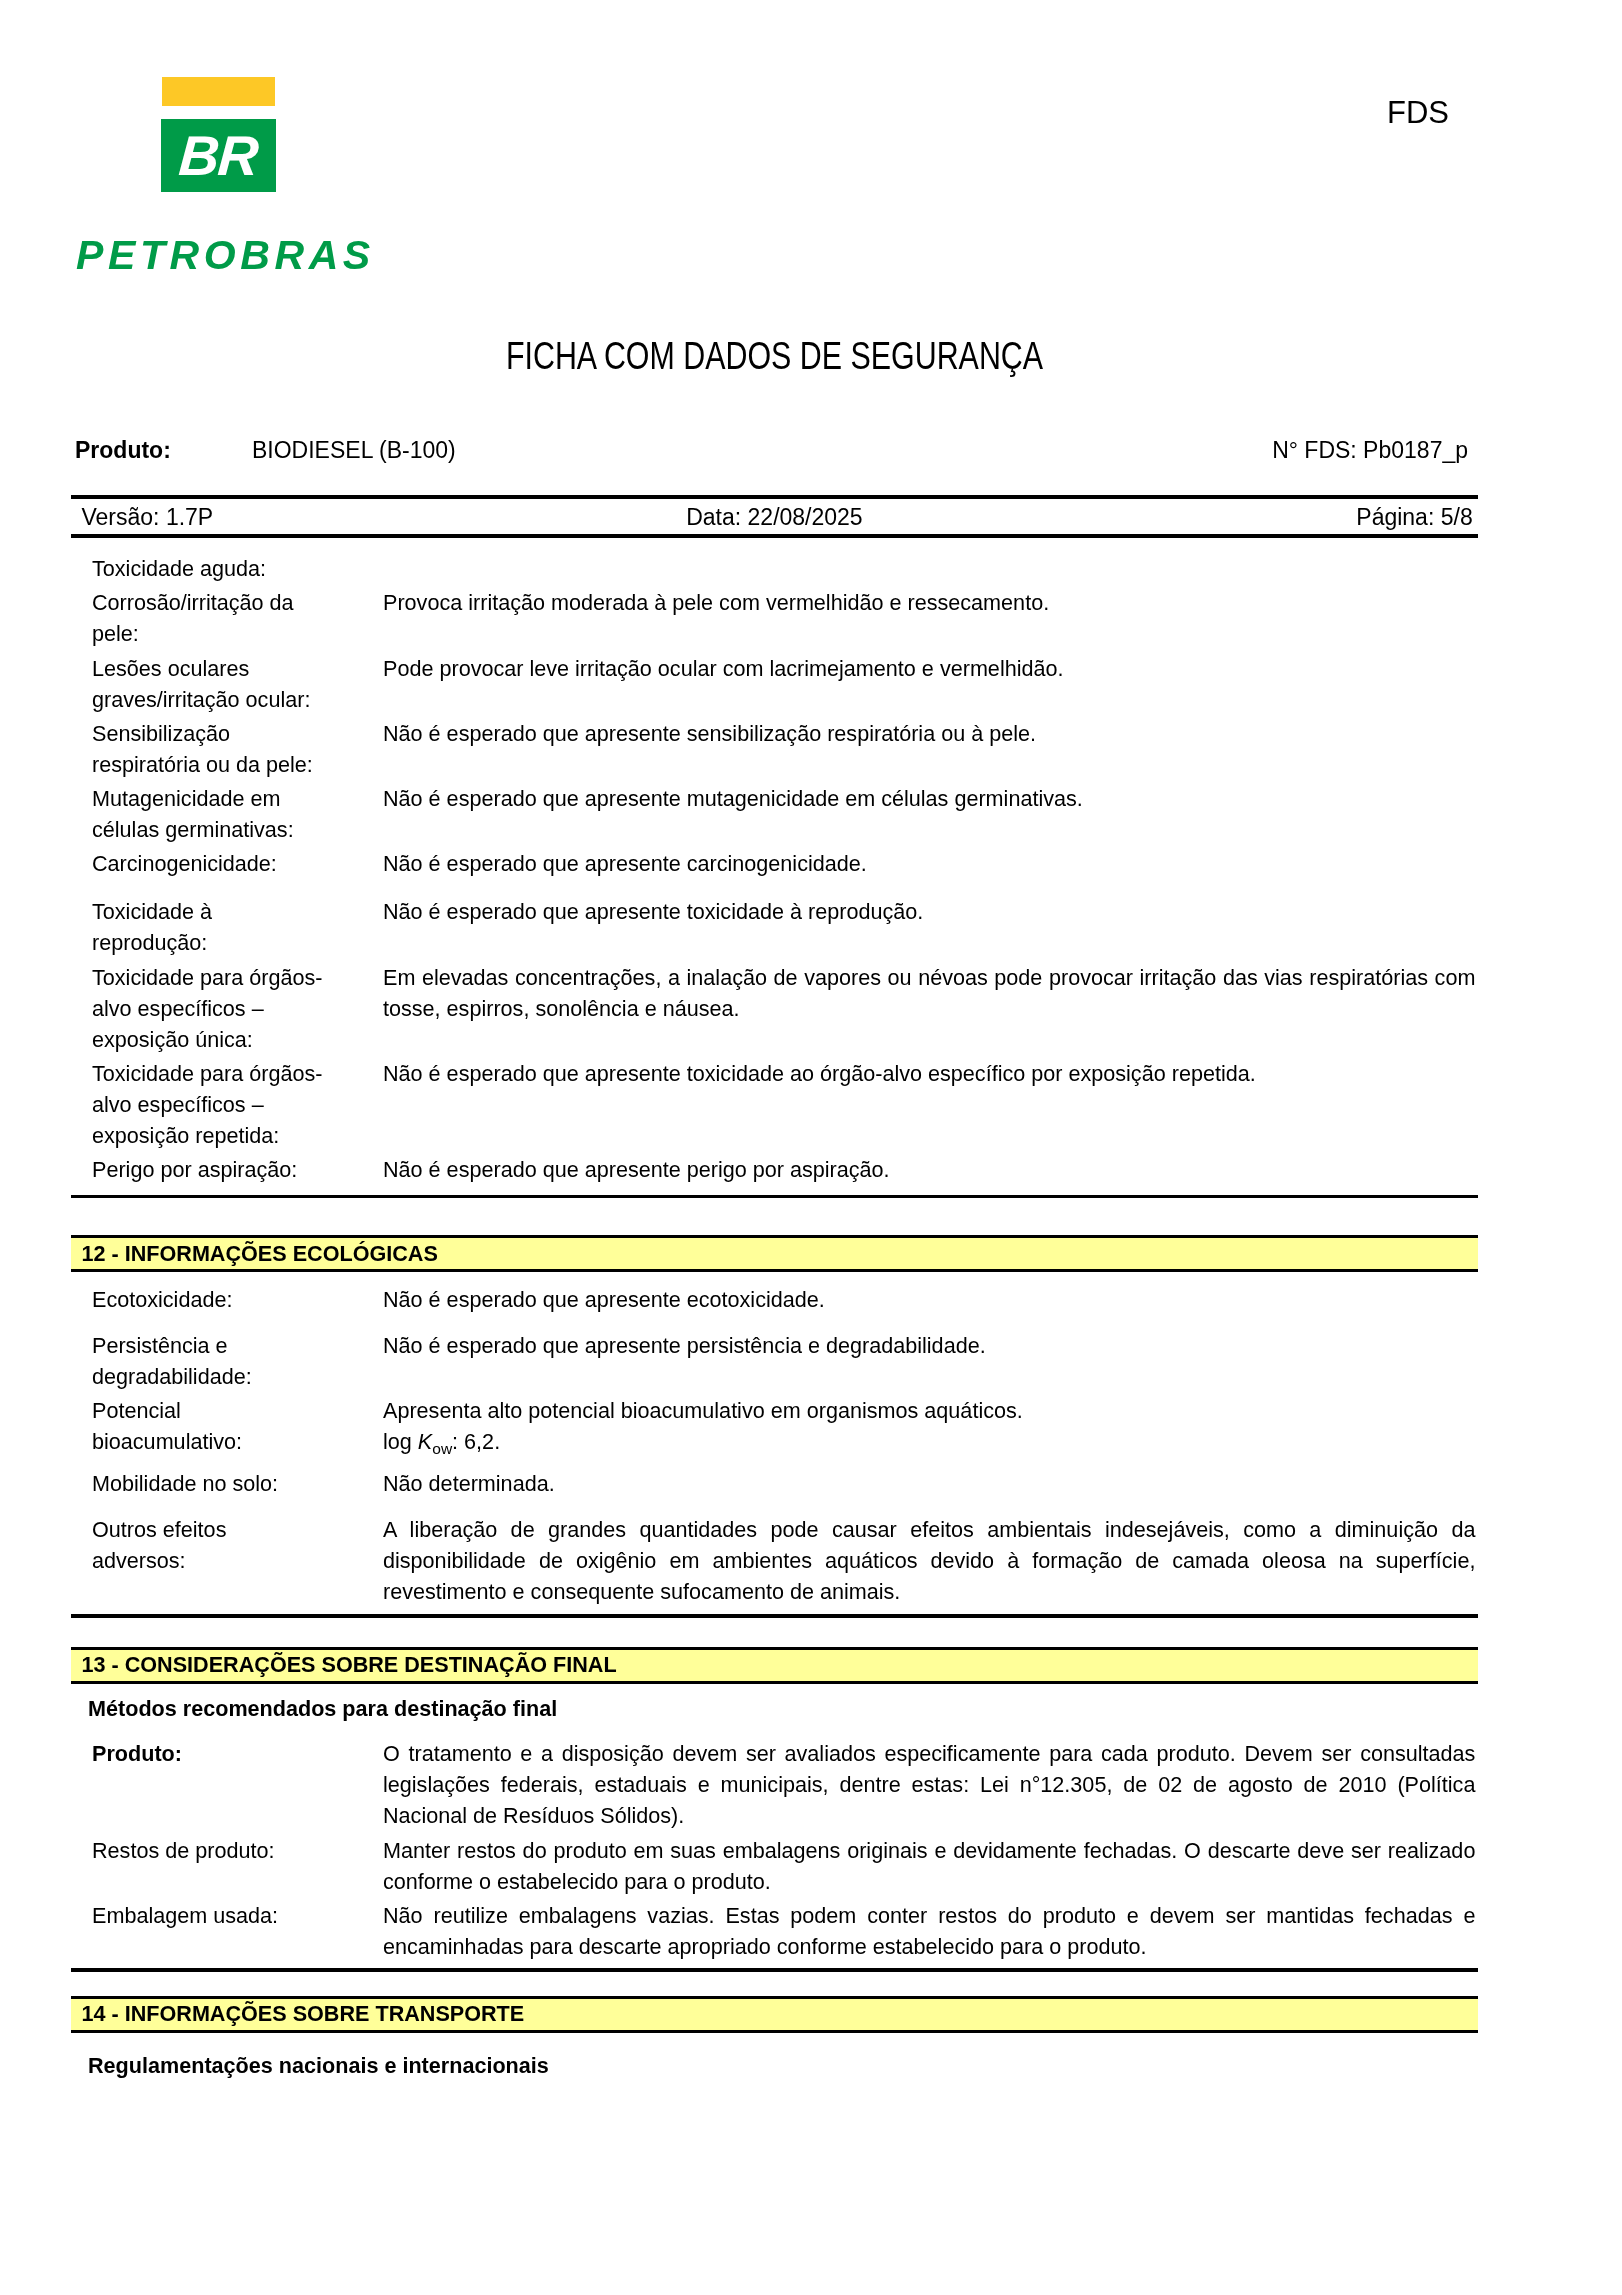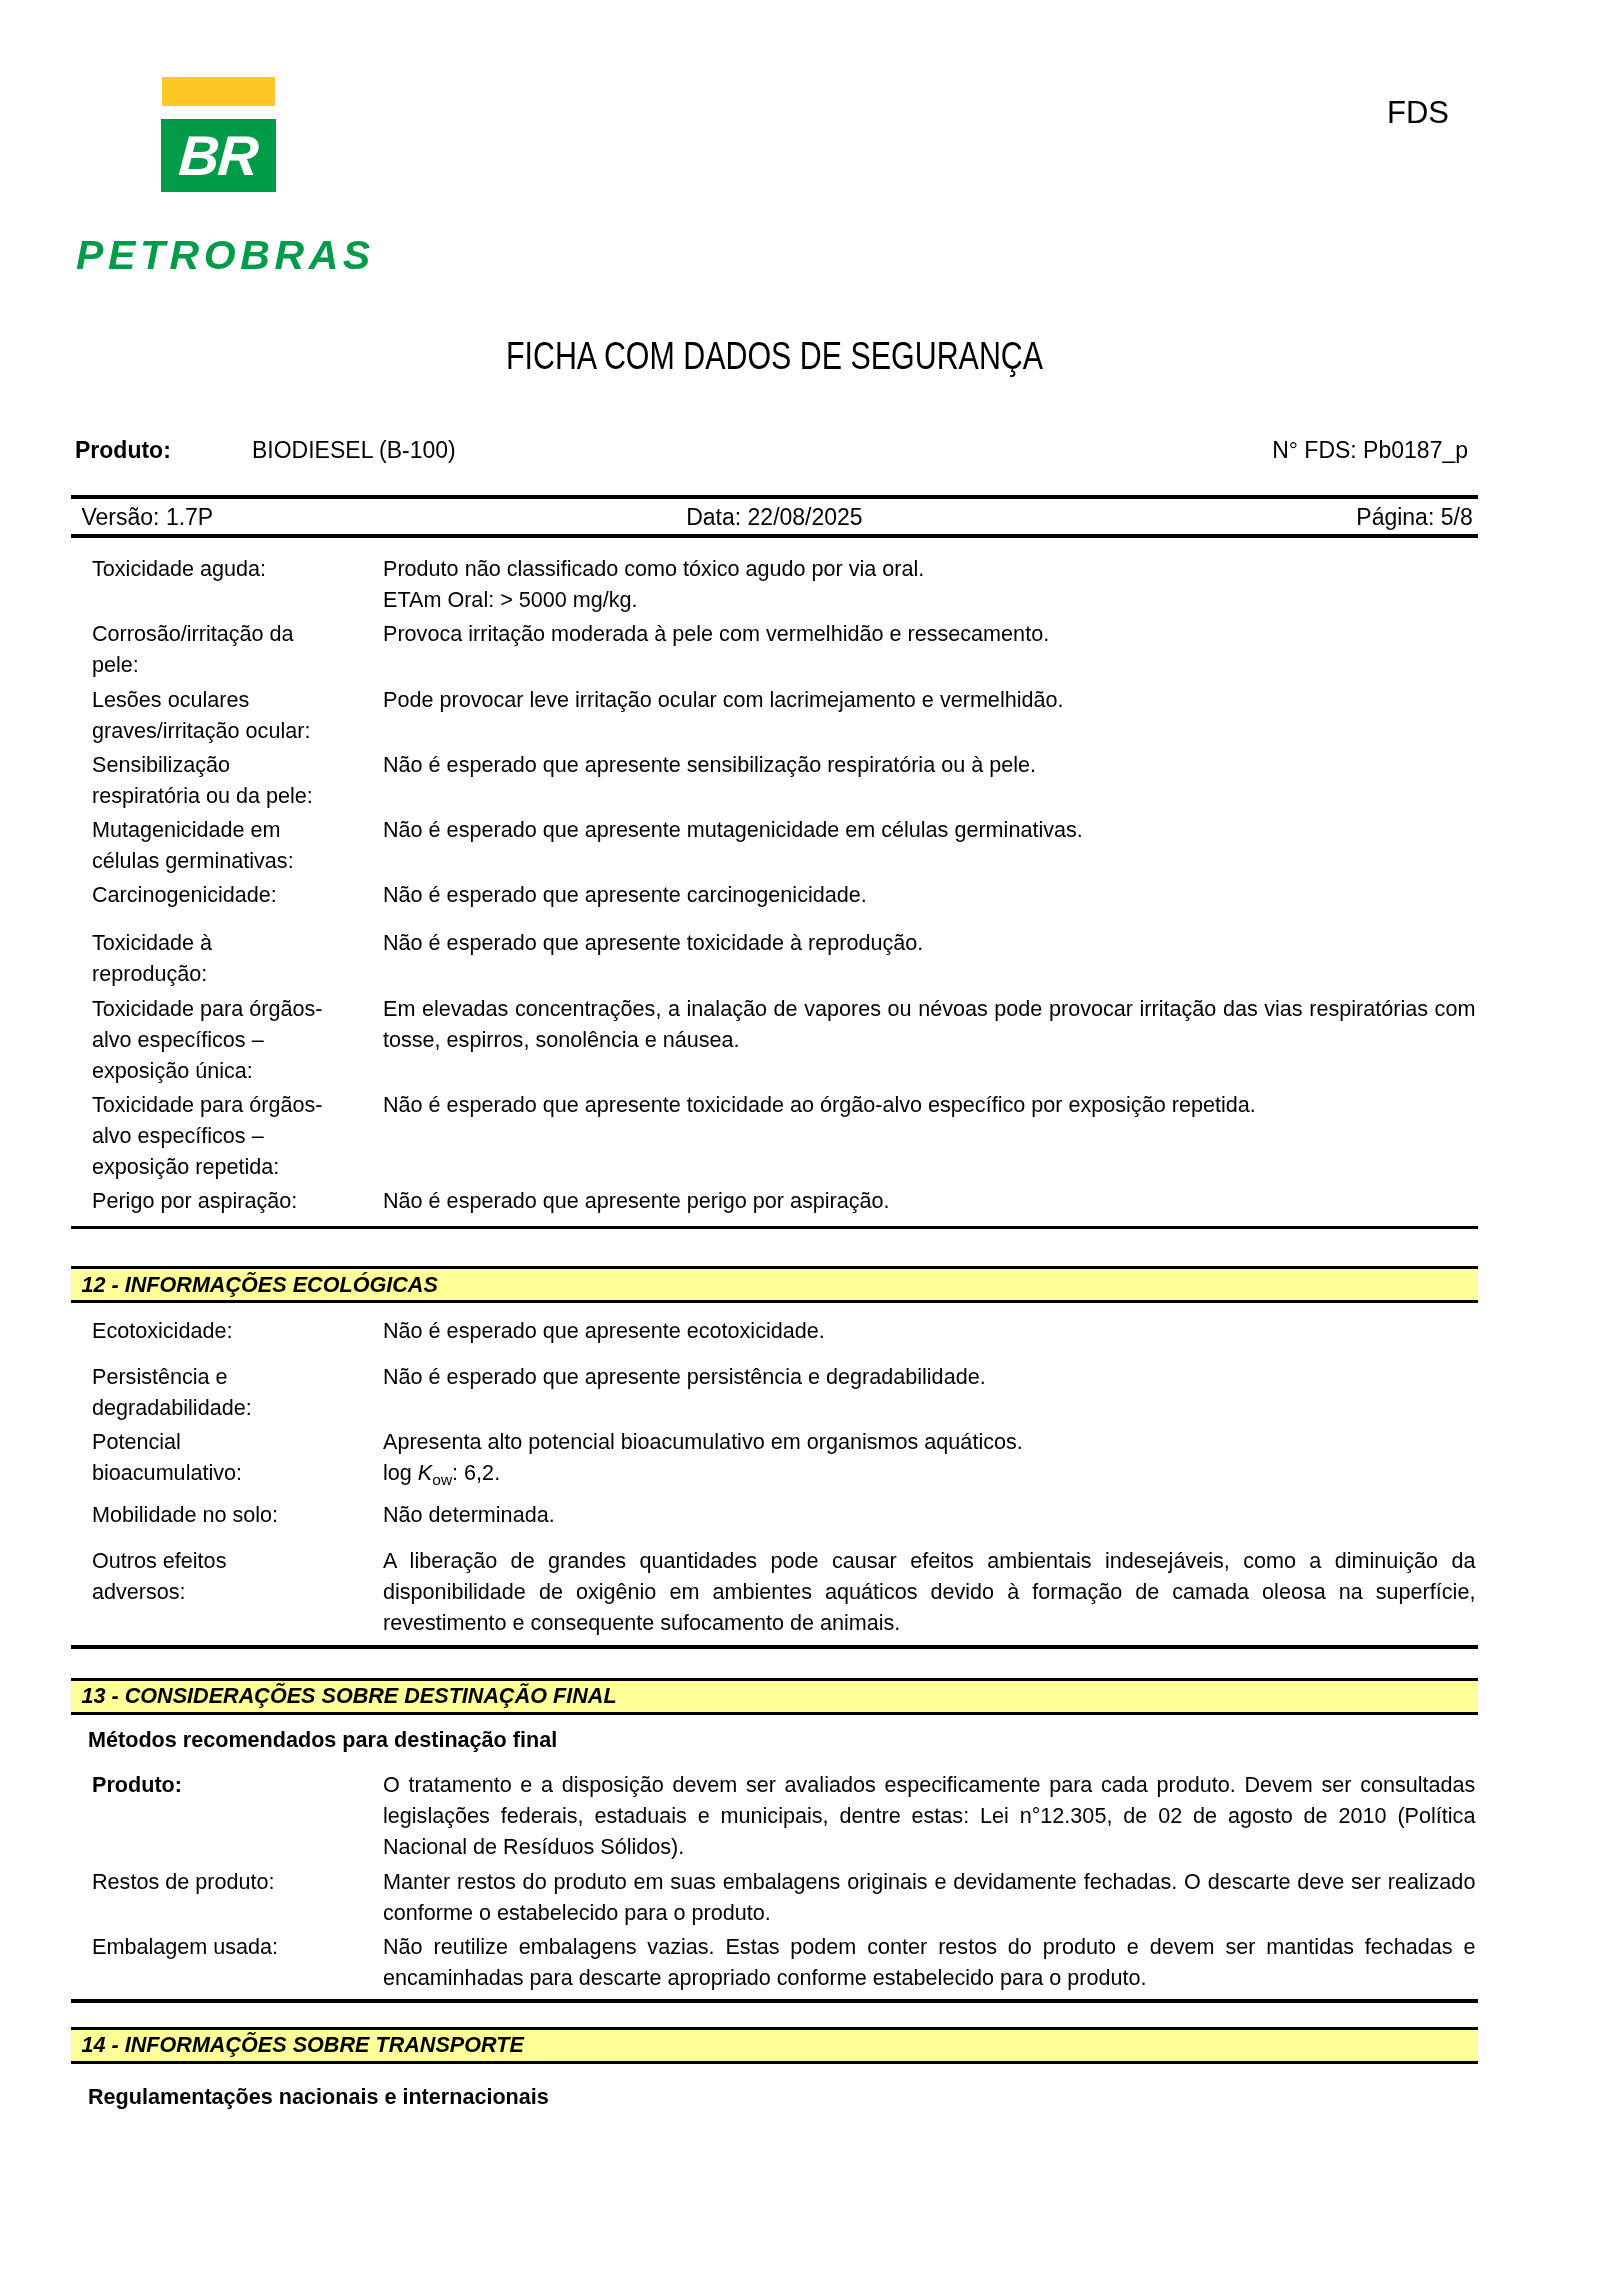--- a/index.html
+++ b/index.html
@@ -50,21 +50,21 @@
   .trow{display:flex;margin-bottom:3.3px;}
   .tlabel{width:312px;padding-left:21px;flex:none;line-height:31px;}
   .tvalue{flex:1;line-height:31px;padding-right:2.6px;}
   .ln{display:block;}
   .just{text-align:justify;}
   .bold{font-weight:bold;}
   .gap-lg{margin-bottom:17px;}
   .ital{font-style:italic;}
   sub{font-size:0.72em;}
   .band{border-top:3.9px solid #000;border-bottom:3.9px solid #000;background:var(--band-yellow,#FFFF99);
-    height:37px;display:flex;align-items:center;font-style:italic;}
+    height:37px;display:flex;align-items:center;}
   .band-title{font-weight:bold;font-size:21.6px;padding-left:10.5px;}
   .subtitle{font-weight:bold;font-size:21.6px;padding-left:17px;line-height:31px;}
   .flow-rule{position:static;margin-left:0;}
   #rule3{margin-top:9.2px;}
   #band12{margin-top:37px;}
   .row-ecotox{margin-top:11.8px;margin-bottom:14.4px;}
   .row-mobilidade{margin-bottom:15.7px;}
   #rule4{margin-top:6.5px;}
   #band13{margin-top:29px;}
   #subtitle13{margin-top:9.2px;}
@@ -105,24 +105,20 @@
   </div>
 
   <div class="rule" id="rule2"></div>
 
   <div id="content">
 
     <div class="trow">
       <div class="tlabel">
         <span class="ln">Toxicidade aguda:</span>
       </div>
-      <div class="tvalue">
-        <span class="ln">Produto não classificado como tóxico agudo por via oral.</span>
-        <span class="ln">ETAm Oral: &gt; 5000 mg/kg.</span>
-      </div>
     </div>
 
     <div class="trow">
       <div class="tlabel">
         <span class="ln">Corrosão/irritação da</span>
         <span class="ln">pele:</span>
       </div>
       <div class="tvalue">
         <span class="ln">Provoca irritação moderada à pele com vermelhidão e ressecamento.</span>
       </div>

